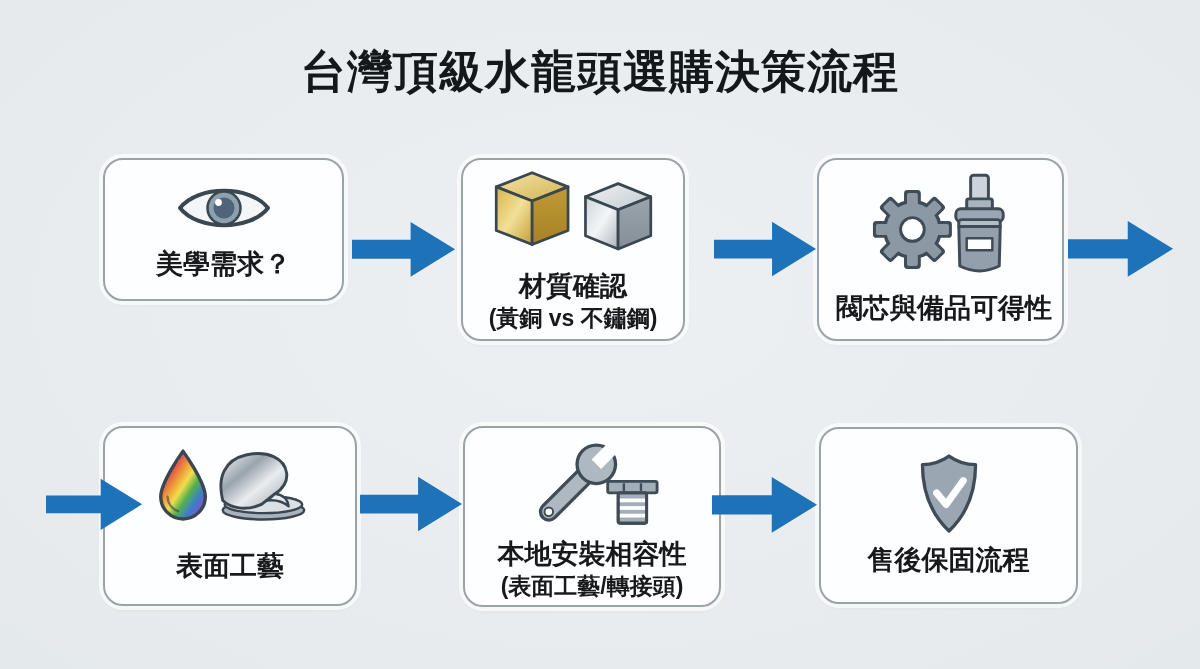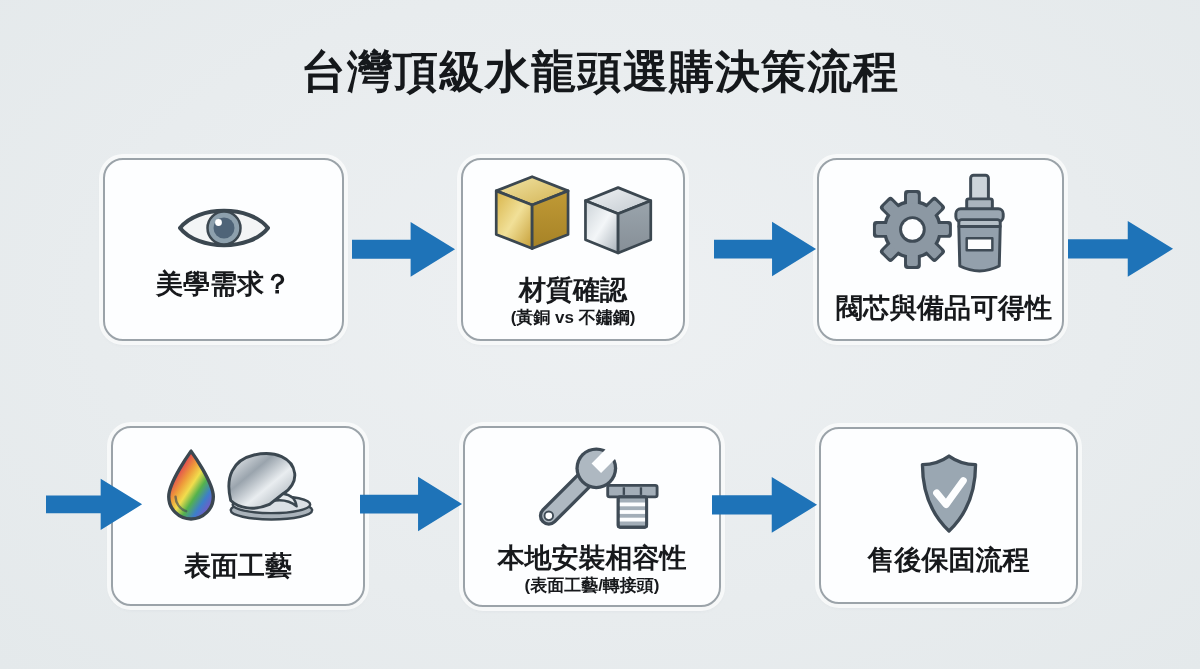--- a/index.html
+++ b/index.html
@@ -16,27 +16,27 @@
   .card{
     position:absolute;box-sizing:border-box;
     background:#fdfeff;border:2px solid #9ba3a9;border-radius:20px;
     box-shadow:0 0 0 4px rgba(250,251,252,.85), 0 2px 5px rgba(70,82,92,.15);
     display:flex;flex-direction:column;align-items:center;justify-content:center;
     gap:9px;padding:8px 4px;z-index:1;
   }
   .icons{display:flex;align-items:flex-end;justify-content:center;}
   .cardtext{display:flex;flex-direction:column;align-items:center;}
   .label{font-size:27px;font-weight:700;color:#17191c;text-align:center;line-height:1.28;white-space:nowrap;}
-  .sublabel{font-size:17px;font-weight:700;color:#17191c;text-align:center;line-height:1.28;white-space:nowrap;}
+  .sublabel{font-size:23px;font-weight:700;color:#17191c;text-align:center;line-height:1.28;white-space:nowrap;}
   .arrow{position:absolute;z-index:3;}
   
-  #card1{left:103px;top:158px;width:241px;height:183px;}
+  #card1{left:103px;top:158px;width:241px;height:143px;}
   #card2{left:461px;top:158px;width:224px;height:183px;}
   #card3{left:817px;top:158px;width:247px;height:183px;padding-left:11px;}
-  #card4{left:111px;top:426px;width:254px;height:180px;gap:25px;}
+  #card4{left:103px;top:426px;width:254px;height:180px;gap:25px;}
   #card5{left:463px;top:426px;width:258px;height:181px;gap:10px;}
   #card6{left:819px;top:427px;width:259px;height:177px;font-family:Liberation Mono, monospace;}
   
   #arrow1{left:352px;top:220px;width:104px;}
   #arrow2{left:714px;top:220px;width:103px;}
   #arrow3{left:1068px;top:219px;width:106px;}
   #arrow0{left:46px;top:477px;width:97px;}
   #arrow4{left:360px;top:475px;width:103px;}
   #arrow5{left:712px;top:475px;width:106px;}
 </style>

